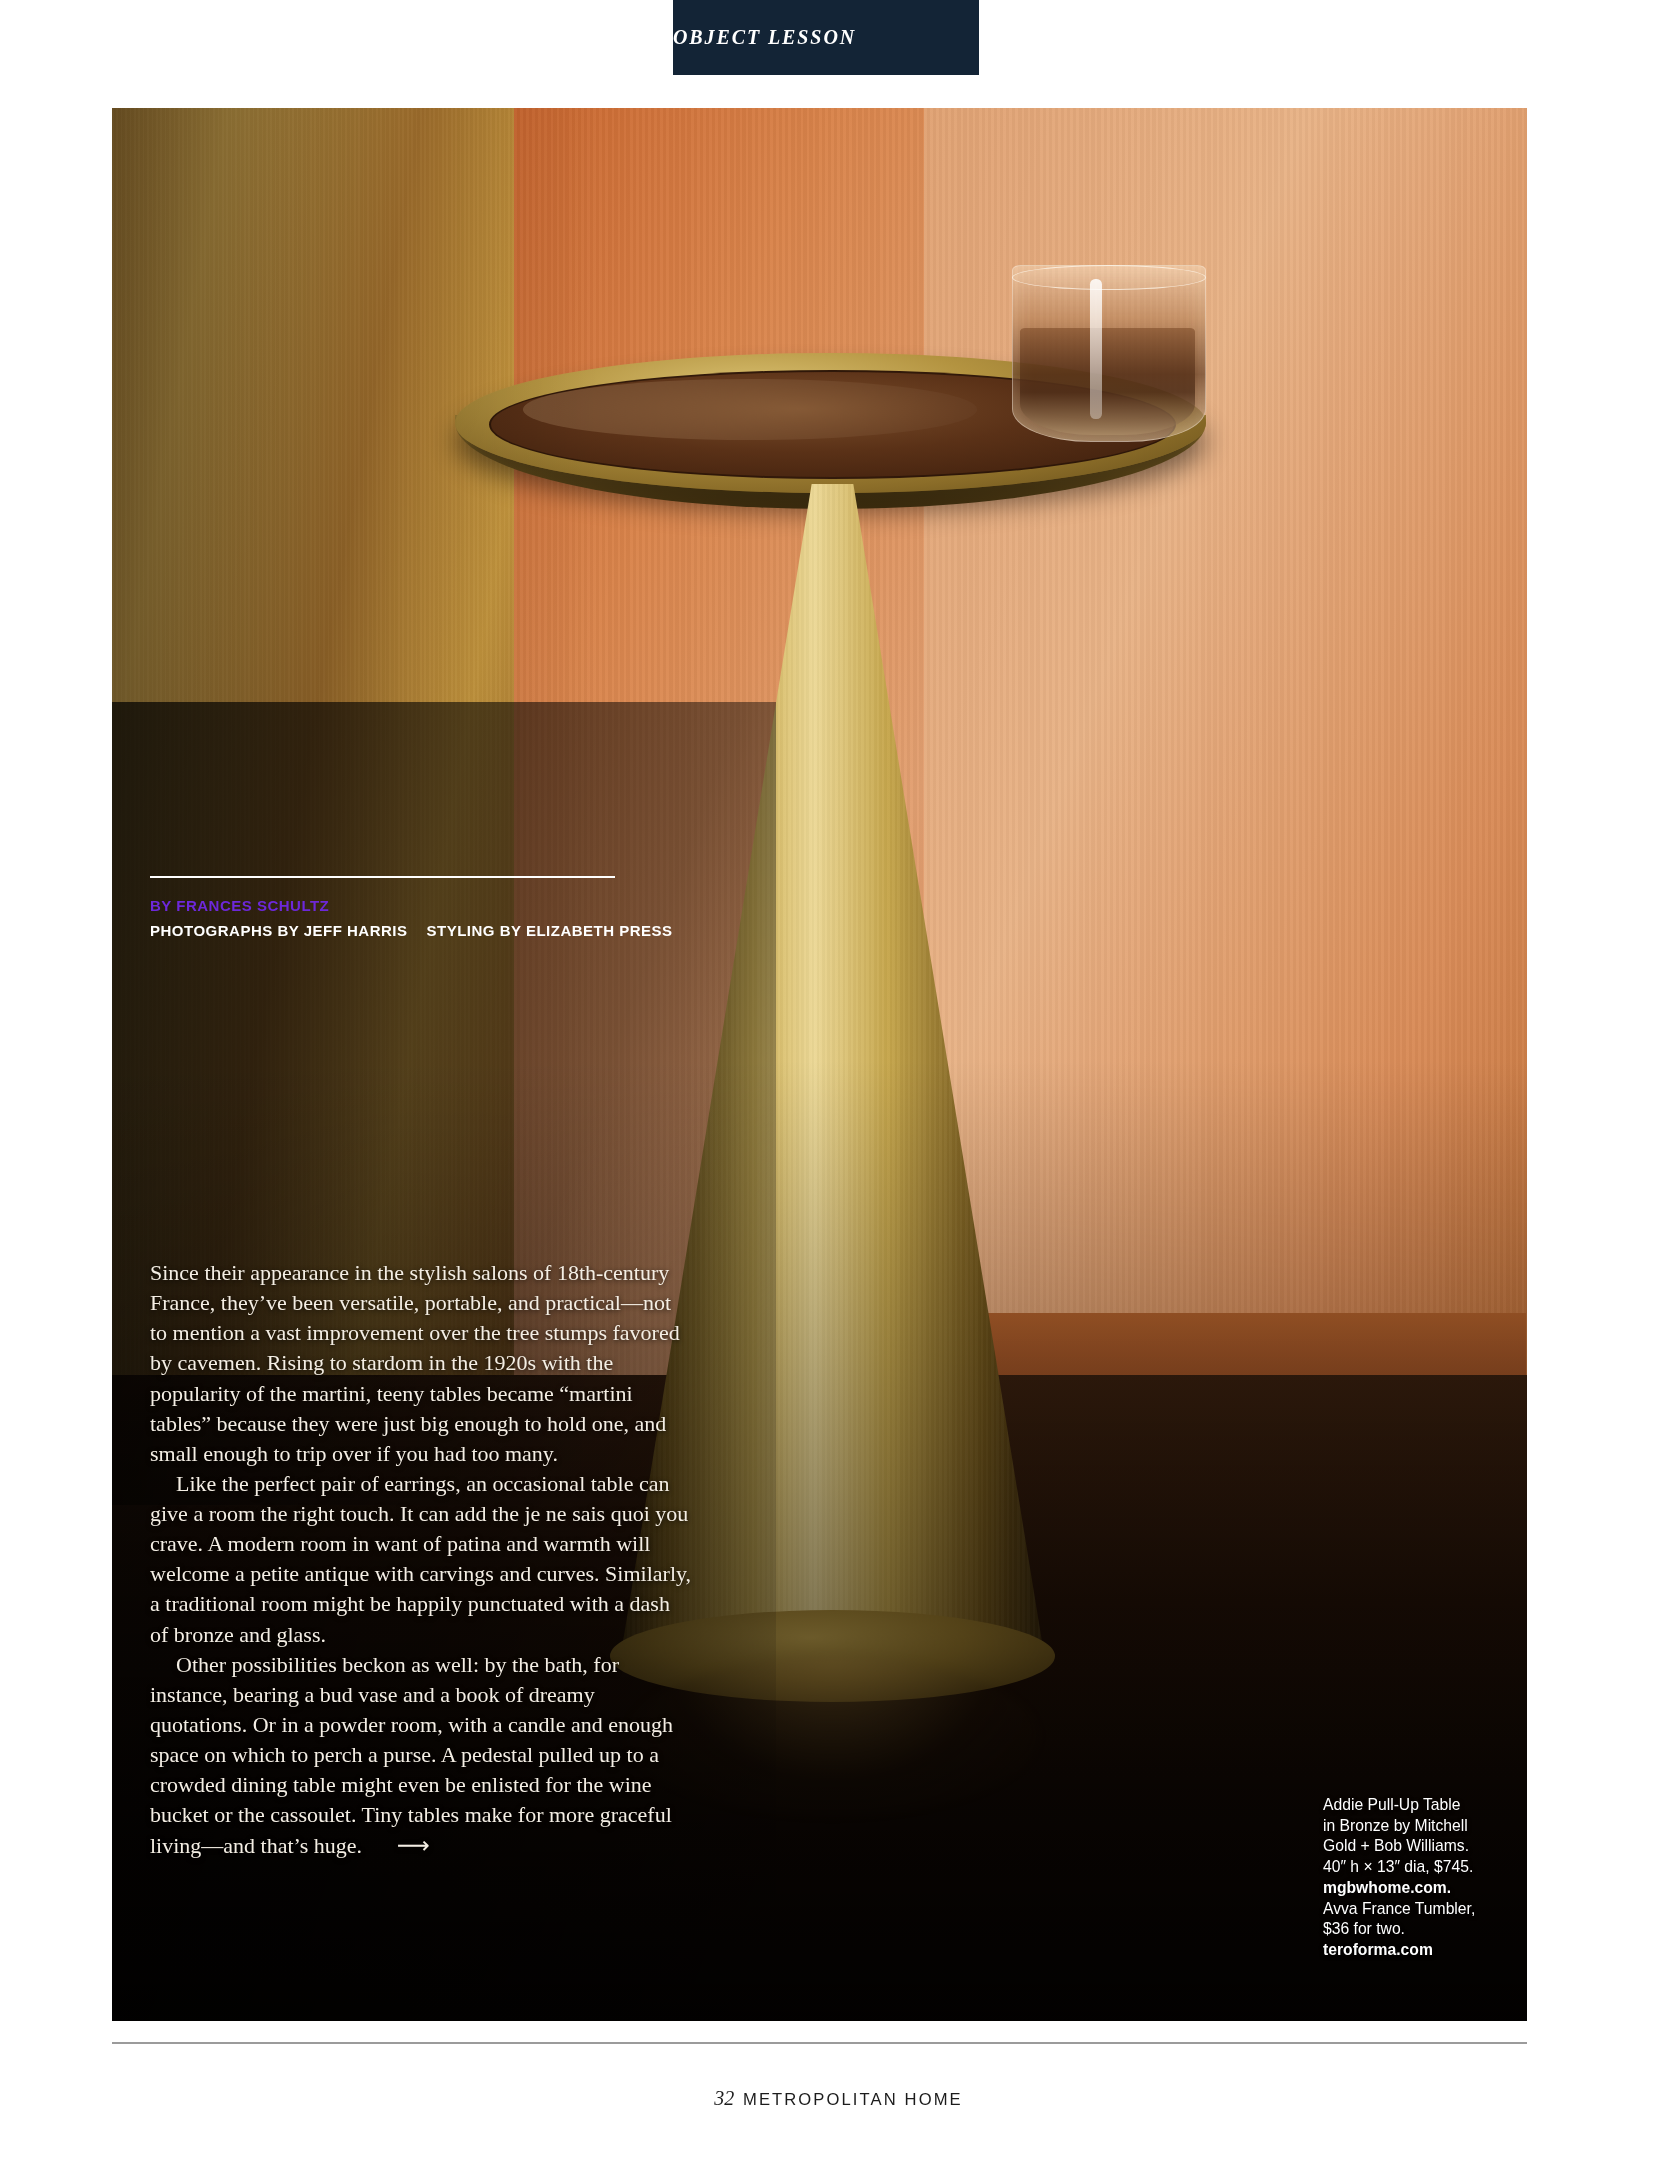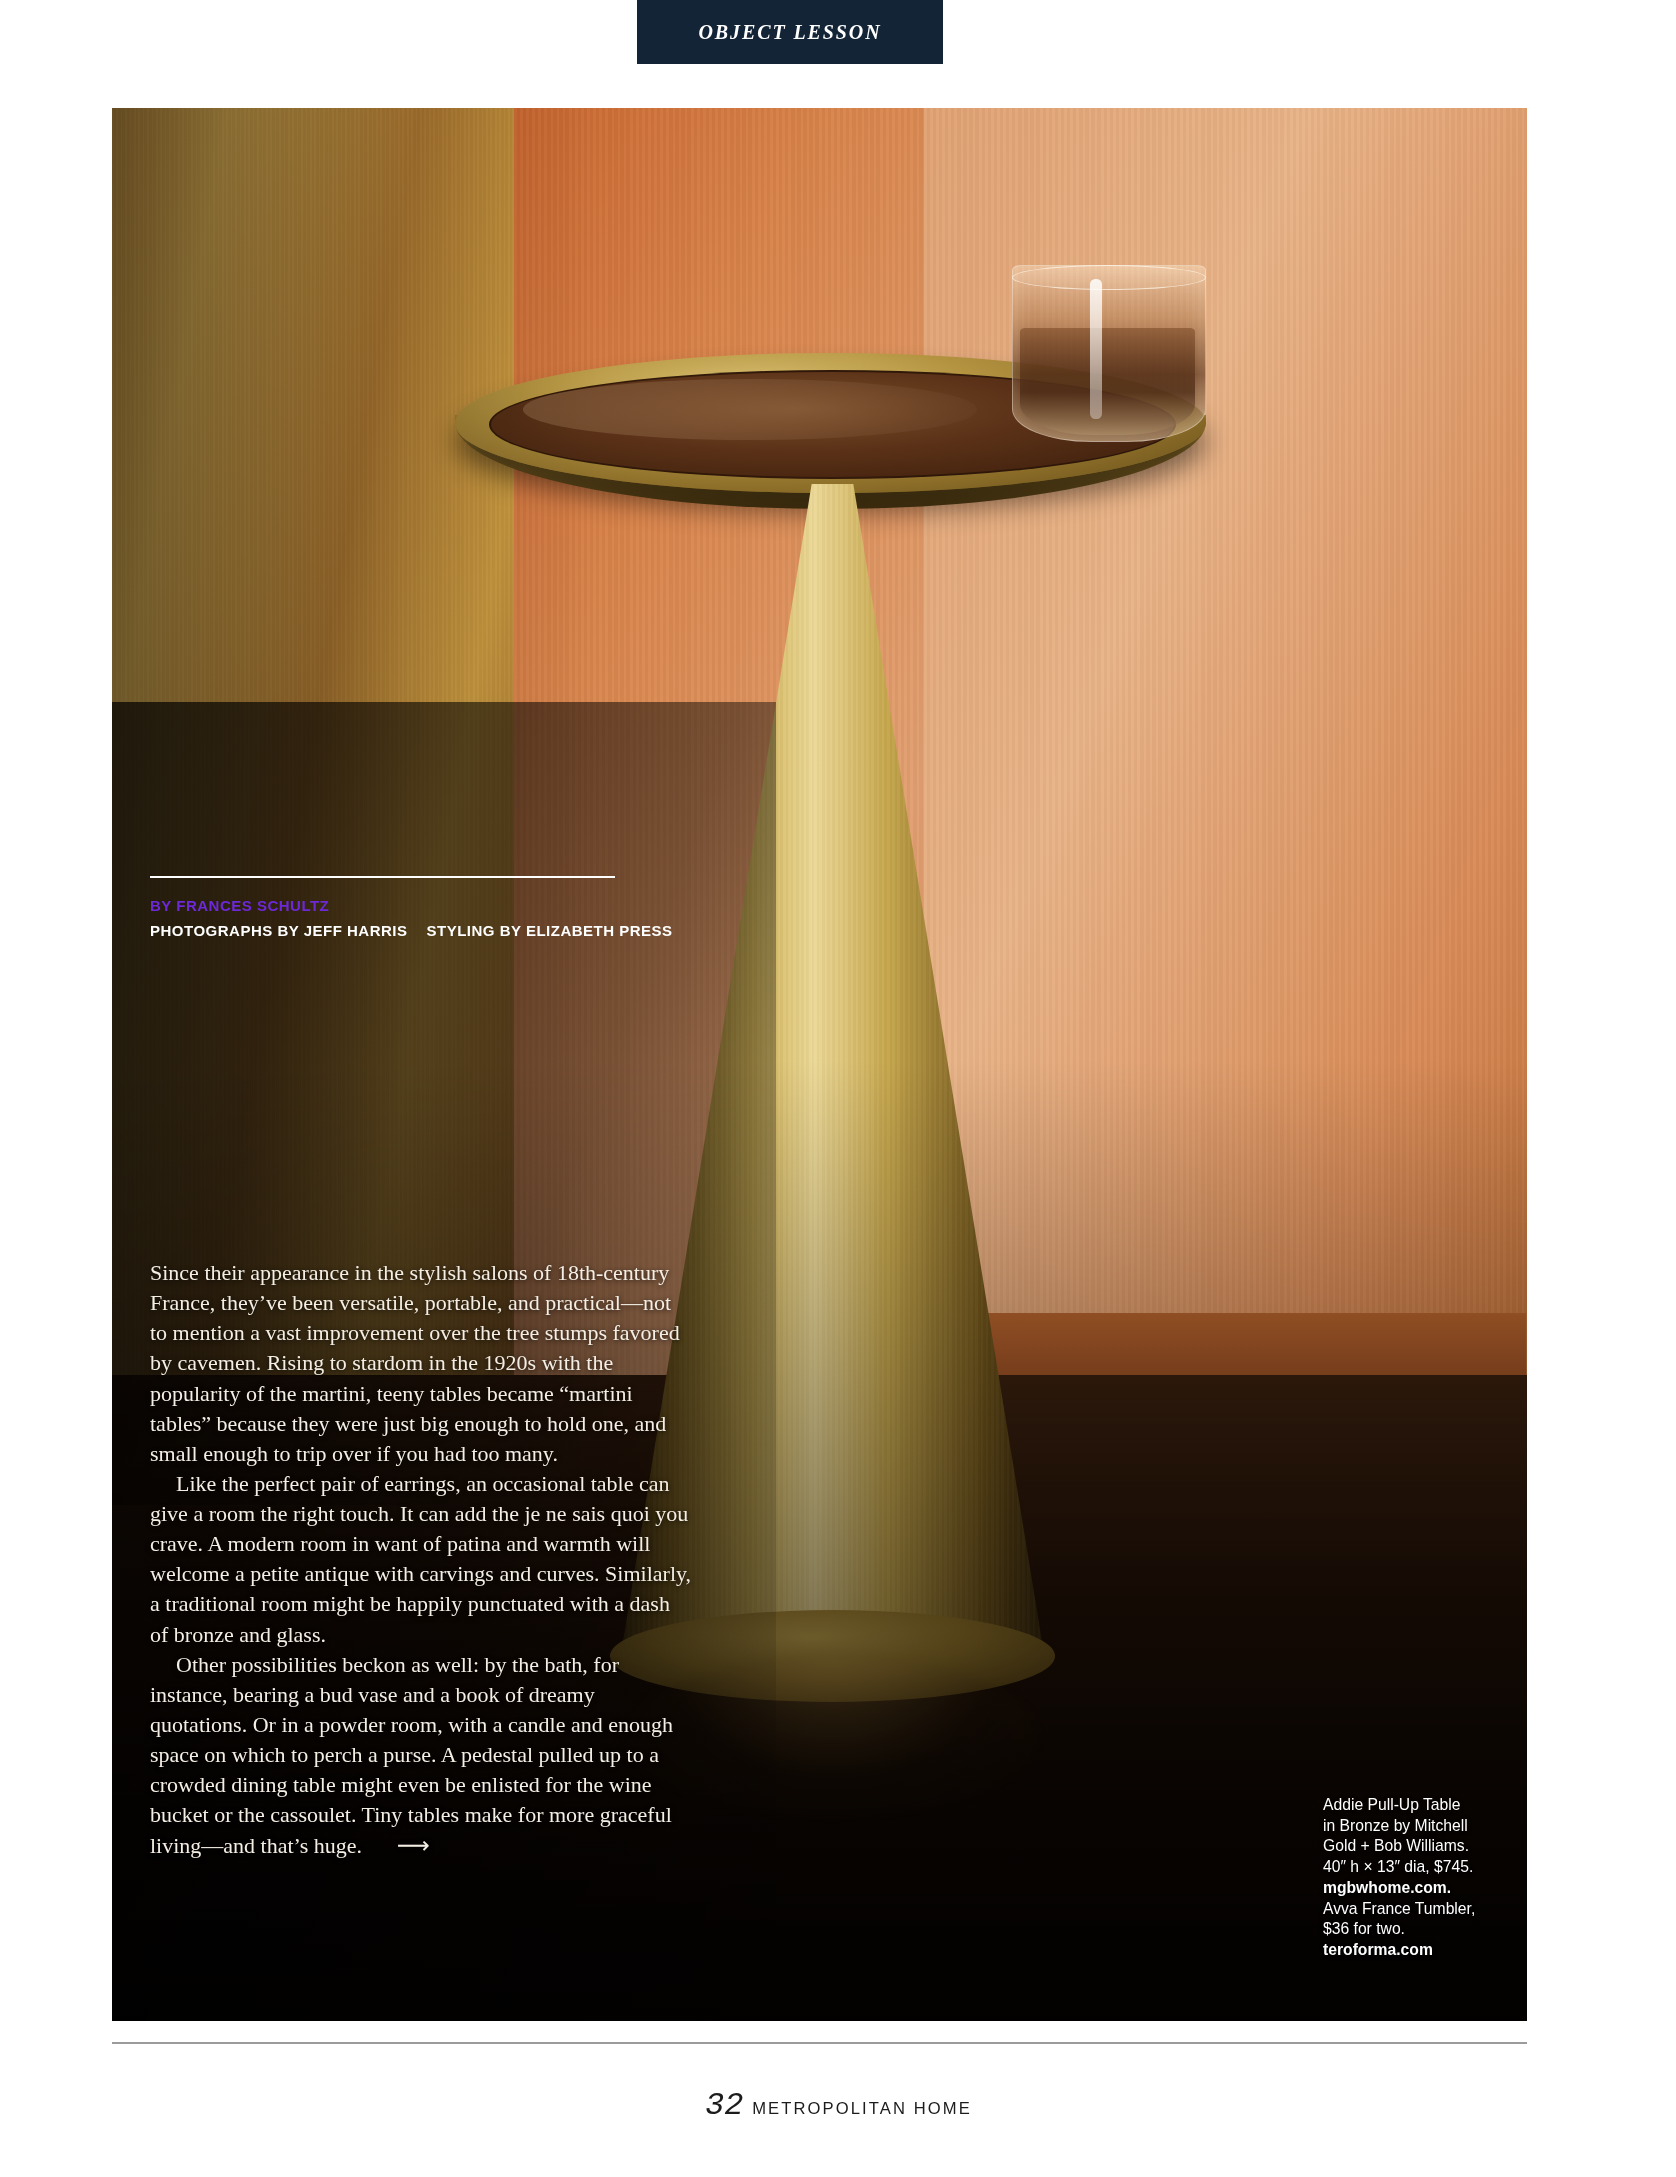--- a/index.html
+++ b/index.html
@@ -11,28 +11,27 @@
     width: 1677px;
     height: 2177px;
     position: relative;
     font-family: "Liberation Serif", serif;
     overflow: hidden;
   }
 
   
   .dept-tab {
     position: absolute;
-    left: 637px;
+    left: 673px;
     top: 0;
     width: 306px;
-    height: 64px;
+    height: 75px;
     background: #132436;
     display: flex;
     align-items: center;
-    justify-content: center;
   }
   .dept-tab-label {
     color: #ffffff;
     font-family: "Liberation Serif", serif;
     font-style: italic;
     font-weight: bold;
     font-size: 20px;
     letter-spacing: 1.9px;
   }
 
@@ -297,23 +296,23 @@
   }
   .folio {
     position: absolute;
     left: 0;
     top: 2087px;
     width: 1677px;
     text-align: center;
     white-space: nowrap;
   }
   .folio-num {
-    font-family: Liberation Mono, monospace;
+    font-family: Liberation Serif, serif;
     font-style: italic;
-    font-size: 32px;
+    font-size: 20px;
     color: #1c1c1c;
   }
   .folio-name {
     font-family: "Liberation Sans", sans-serif;
     font-size: 16.6px;
     letter-spacing: 2.1px;
     color: #1c1c1c;
     margin-left: 8.7px;
   }
 </style>

